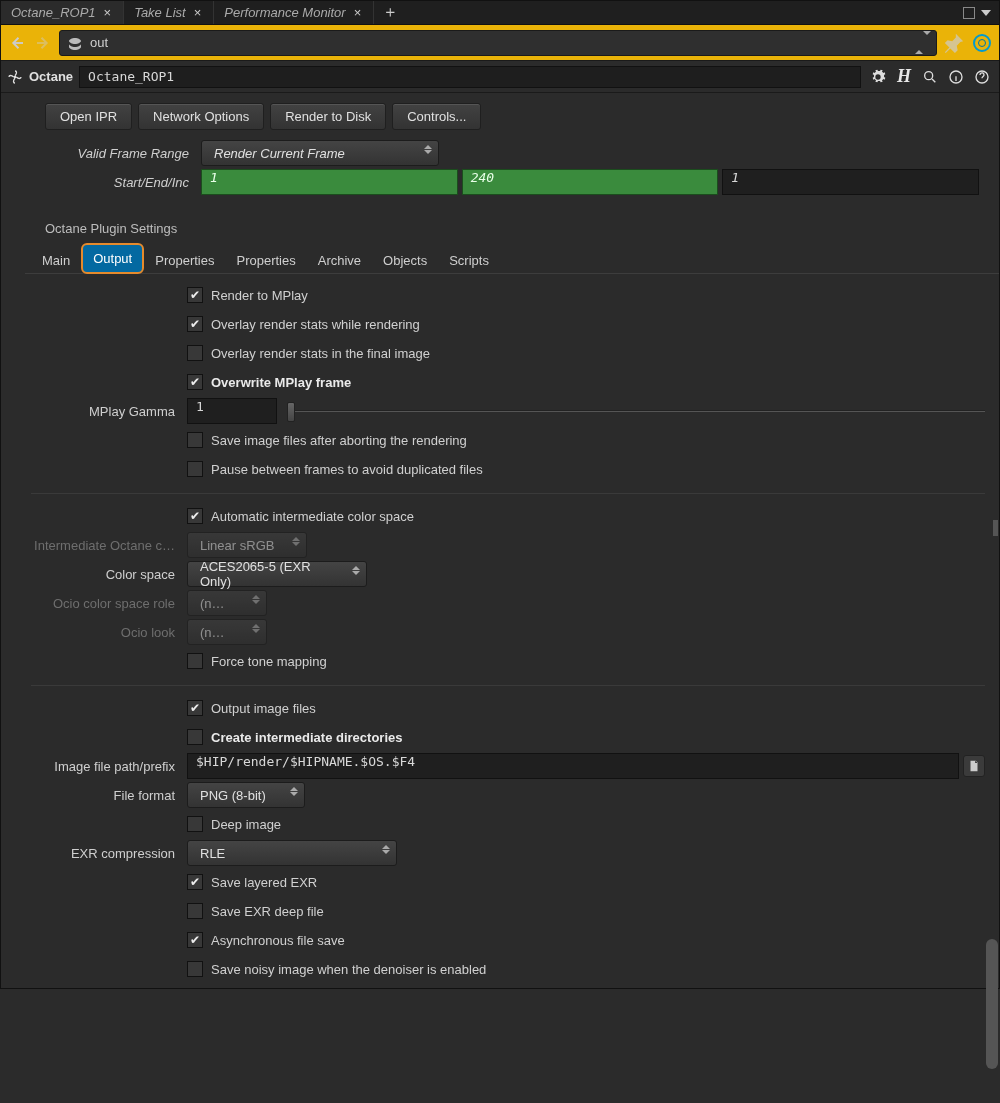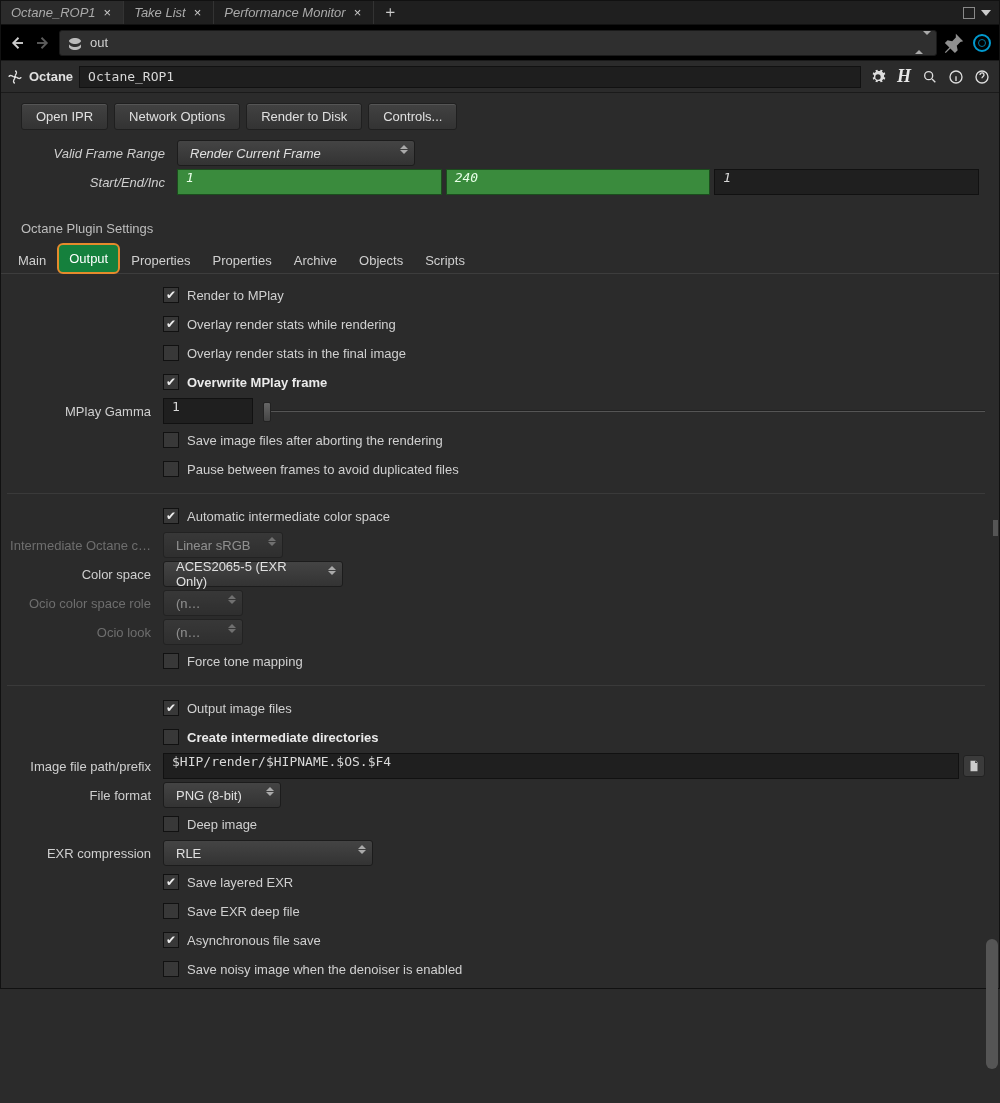--- a/index.html
+++ b/index.html
@@ -18,39 +18,39 @@
   .wtabs { display:flex; align-items:center; background:#1f1f1f; border-bottom:1px solid #111; height:24px;}
   .wtab { display:flex; align-items:center; padding:0 10px; height:100%; color:#aaa; font-style:italic; gap:6px; border-right:1px solid #333;}
   .wtab.active { background:#2b2b2b; font-style:normal; }
   .wtab .x { font-style:normal; color:#ccc; padding:0 2px; cursor:pointer;}
   .wtab-add { padding:0 8px; color:#ccc; font-size:16px;}
   .wspacer{flex:1;}
   .wctrls{display:flex; align-items:center; gap:6px; padding-right:8px;}
   .wsq{width:12px;height:12px;border:1px solid #888;}
   .wtri{width:0;height:0;border-left:5px solid transparent;border-right:5px solid transparent;border-top:6px solid #ccc;}
   
-  .navbar { display:flex; align-items:center; background:#000000; height:36px; border-bottom:1px solid #1a1a1a; padding:0 6px; gap:6px;}
+  .navbar { display:flex; align-items:center; background:#eab308; height:36px; border-bottom:1px solid #1a1a1a; padding:0 6px; gap:6px;}
   .navarrow{width:20px;height:20px;display:flex;align-items:center;justify-content:center;color:#bbb;font-size:18px;}
   .navarrow svg{width:18px;height:18px;}
   .pathbox{flex:1;display:flex;align-items:center;background:#2f2f2f;border:1px solid #1a1a1a;border-radius:3px;height:26px;padding:0 6px;gap:6px;}
   .pathicon{width:18px;height:16px;color:#ccc;}
   .pathtext{color:#d0d0d0;}
   .pathcaret{width:14px;display:flex;align-items:center;justify-content:center;}
   .tool-icon{width:22px;height:22px;display:flex;align-items:center;justify-content:center;color:#ccc;}
   .ring{width:18px;height:18px;border:2px solid #029acf;border-radius:50%;position:relative;}
   .ring::after{content:"";position:absolute;inset:3px;border:1px solid #0277a0;border-radius:50%;}
   
   .header2{display:flex;align-items:center;height:32px;background:#2b2b2b;border-bottom:1px solid #1a1a1a;padding:0 6px;gap:6px;}
   .pin{width:16px;height:16px;color:#ddd;}
   .nodename{font-weight:bold;color:#e0e0e0;}
   .nodepath{flex:1;background:#1e1e1e;border:1px solid #111;height:22px;display:flex;align-items:center;padding:0 8px;font-family:Menlo,Consolas,monospace;color:#d8d8d8;}
   .h2icons{display:flex;gap:4px;}
   .icbtn{width:22px;height:22px;border:1px solid transparent;display:flex;align-items:center;justify-content:center;color:#ddd;border-radius:3px;font-weight:bold;font-size:14px;}
   
-  .body{flex:1;overflow:hidden;display:flex;flex-direction:column;}
+  .body{flex:1;overflow:hidden;display:flex;flex-direction:column;padding-left:24px;}
   .buttonrow{display:flex;gap:6px;padding:10px 20px 8px 20px;}
   .btn{background:#3a3a3a;background:linear-gradient(#424242,#333);border:1px solid #1f1f1f;border-radius:3px;padding:5px 14px;color:#e0e0e0;cursor:pointer;white-space:nowrap;box-shadow:0 1px 0 #555 inset;}
   
   .paramarea{padding:0 20px 0 20px;font-style:italic;}
   .row{display:flex;align-items:center;min-height:28px;margin:1px 0;}
   .lbl{width:156px;text-align:right;padding-right:12px;color:#cfcfcf;white-space:nowrap;}
   .lbl.dim{color:#6e6e6e;}
   .ctrl{flex:1;display:flex;gap:4px;align-items:center;}
   .dropdown{background:linear-gradient(#444,#333);border:1px solid #1c1c1c;border-radius:3px;height:26px;display:flex;align-items:center;padding:0 22px 0 12px;color:#e0e0e0;position:relative;min-width:80px;}
   .dropdown .dd-arrows{position:absolute;right:6px;top:4px;display:flex;flex-direction:column;gap:1px;}
@@ -60,21 +60,21 @@
   .textin{background:#1f1f1f;border:1px solid #111;height:26px;color:#d8d8d8;padding:0 8px;font-family:Menlo,Consolas,monospace;}
   .textin.mono{font-family:Menlo,Consolas,monospace;}
   .greenin{background:#3a8b3d;border:1px solid #1b4d1d;color:#e8ffe8;}
   .sliderwrap{flex:1;display:flex;align-items:center;height:26px;}
   .sliderwrap .track{flex:1;height:2px;background:#555;border-top:1px solid #222;position:relative;margin-left:6px;}
   .sliderwrap .thumb{position:absolute;top:-9px;left:0;width:8px;height:20px;background:linear-gradient(#666,#444);border-radius:2px;border:1px solid #222;}
   .section-title{color:#bdbdbd;padding:24px 0 6px 20px;font-weight:500;}
   
   .tabs{display:flex;border-bottom:1px solid #3d3d3d;padding:0 6px;align-items:flex-end;}
   .tab{padding:6px 10px;color:#cfcfcf;border:1px solid transparent;border-bottom:none;position:relative;top:1px;cursor:pointer;}
-  .tab.hl{border:2px solid #e58a2c;border-radius:6px;background:#15803d;color:#fff;}
+  .tab.hl{border:2px solid #e58a2c;border-radius:6px;background:#0369a1;color:#fff;}
   
   .chk{width:16px;height:16px;border:1px solid #111;background:#383838;display:flex;align-items:center;justify-content:center;flex-shrink:0;}
   .chk.on::after{content:"✔";color:#eee;font-size:12px;line-height:1;}
   .chkrow{display:flex;align-items:center;gap:8px;min-height:26px;}
   .chkrow .txt{color:#d0d0d0;}
   .chkrow .txt.bold{font-weight:600;color:#eaeaea;}
   .divider{height:1px;background:#3a3a3a;margin:10px 0 8px 0;}
   .content-area{padding:6px 14px 20px 6px;overflow:auto;flex:1;}
   .filebtn{width:22px;height:22px;background:#3b3b3b;border:1px solid #222;border-radius:3px;display:flex;align-items:center;justify-content:center;flex-shrink:0;}
   .filebtn svg{width:14px;height:14px;}

